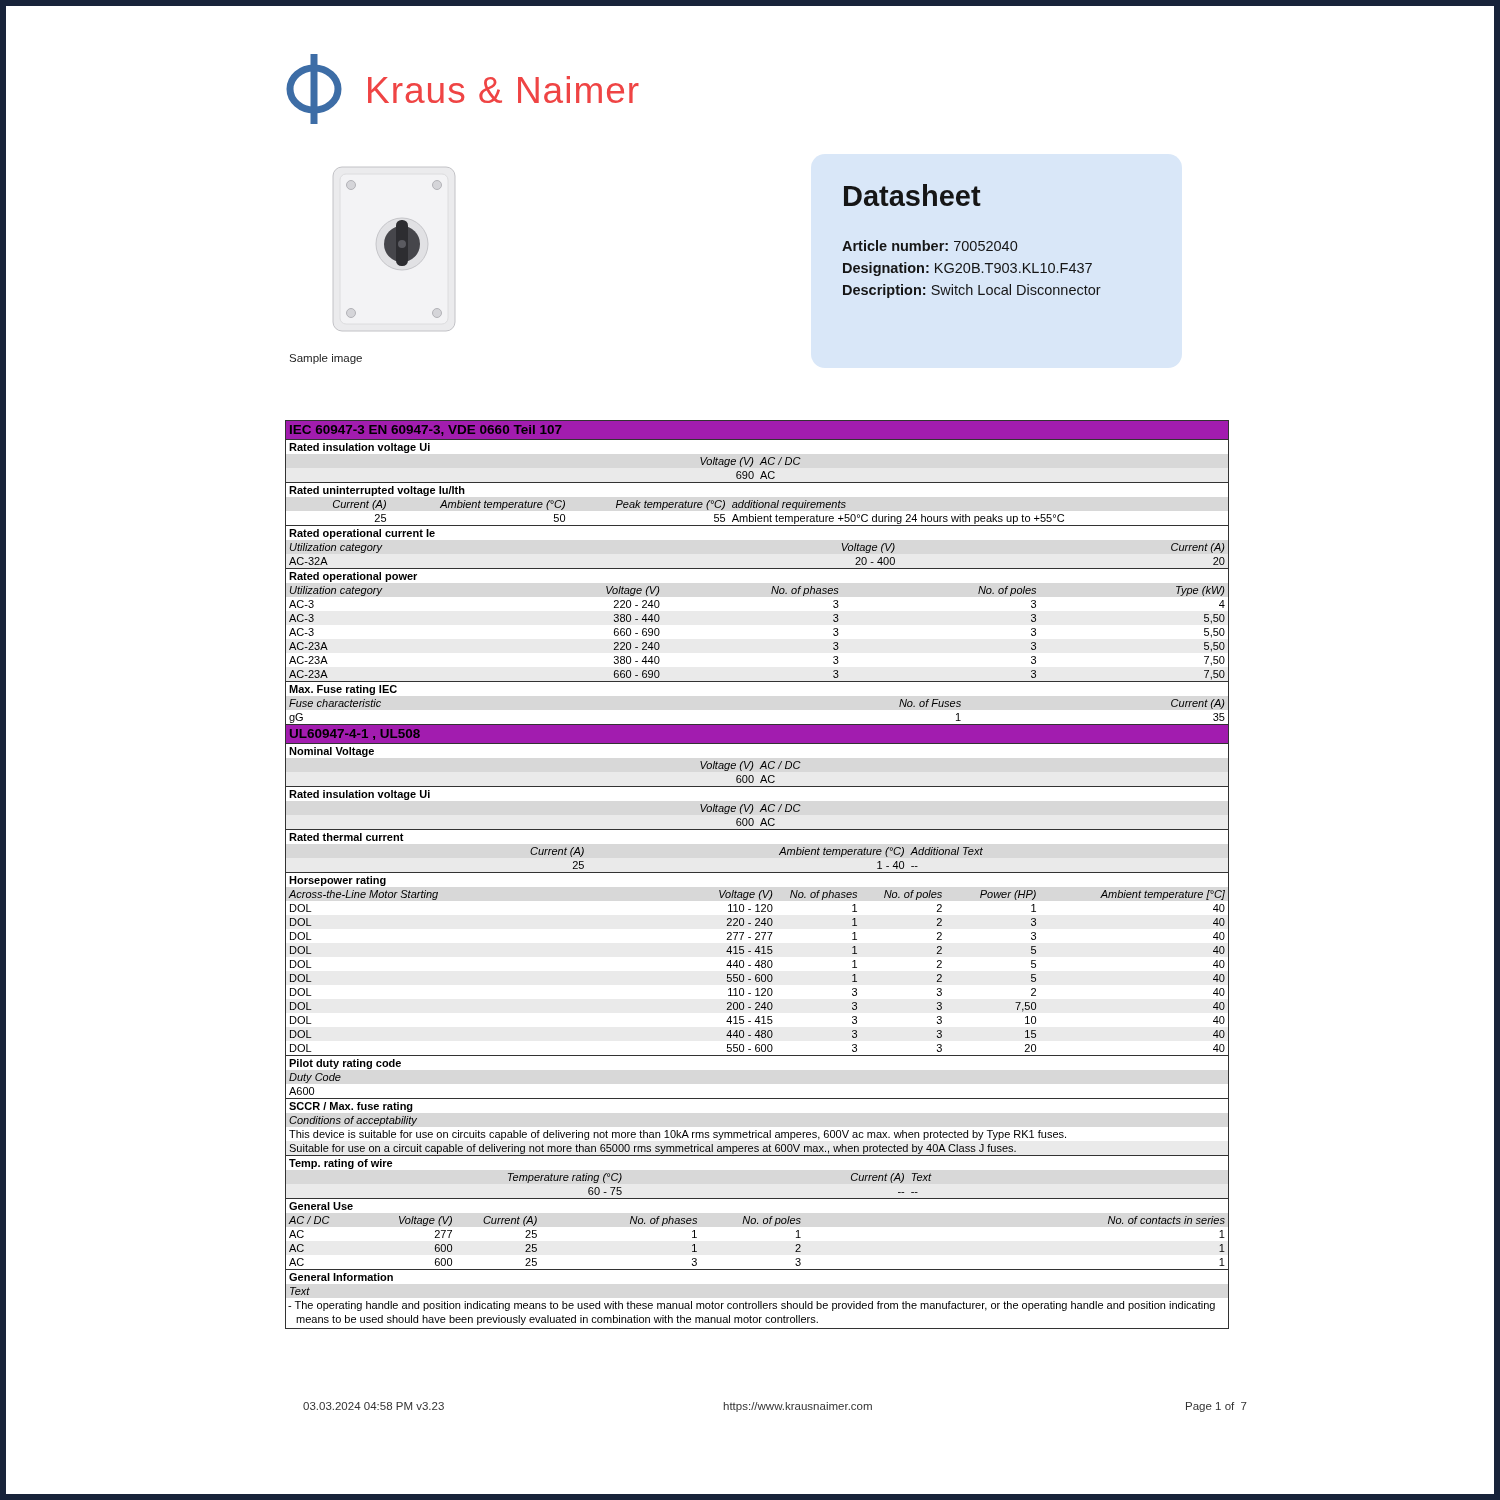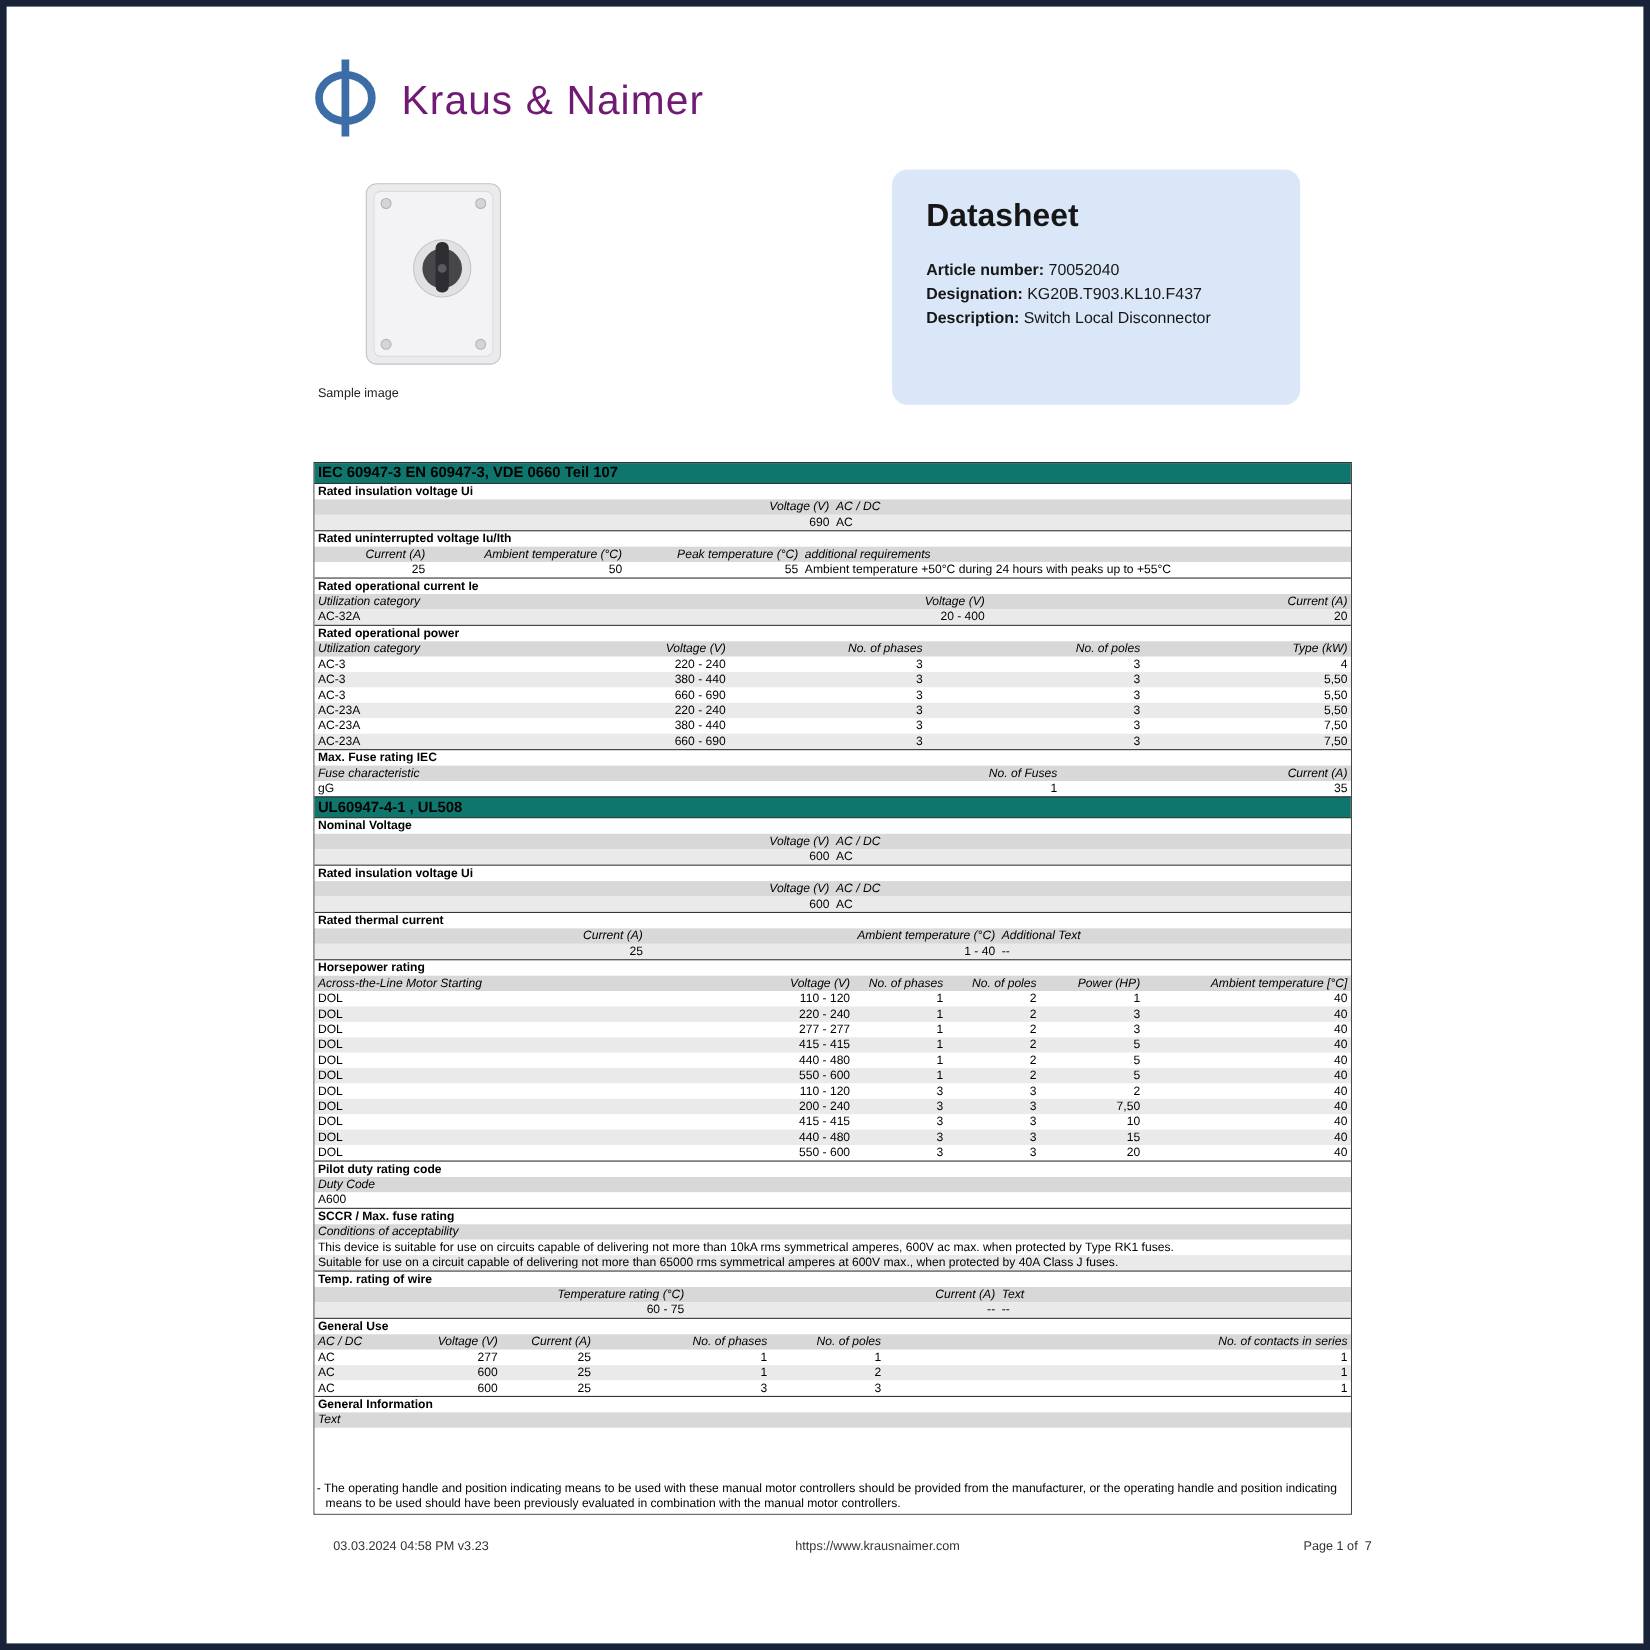--- a/index.html
+++ b/index.html
@@ -10,41 +10,41 @@
     position:relative;
     overflow:hidden;
   }
   .frame {
     position:absolute; inset:0;
     border:6px solid #18233a;
     pointer-events:none; z-index:50;
   }
   
   .brand { position:absolute; left:285px; top:52px; display:flex; align-items:center; gap:22px; }
-  .brand-text { font-size:37px; color:#701a75; letter-spacing:1px; }
+  .brand-text { font-size:37px; color:#ef4444; letter-spacing:1px; }
   
   .product { position:absolute; left:330px; top:162px; width:128px; height:176px; }
   .caption { position:absolute; left:289px; top:352px; font-size:11.5px; color:#222; }
   
   .panel {
     position:absolute; left:811px; top:154px; width:371px; height:214px;
     background:#d9e7f8; border-radius:14px; padding:26px 30px 0 31px;
   }
   .panel-title { font-size:29px; font-weight:bold; color:#161616; margin-bottom:22px; }
   .ds-field { font-size:14.5px; line-height:22px; color:#161616; }
   .ds-field b { font-weight:bold; }
   
   .spec {
     position:absolute; left:285px; top:420px; width:944px;
     border:1px solid #333;
   }
   .sec-main {
     border-top:1px solid #333; border-bottom:1px solid #333;
     font-weight:bold; font-size:13.5px; line-height:18px; min-height:19px;
-    padding:0 3px; background:#0f766e;
+    padding:0 3px; background:#a21caf;
   }
   .sec-main:first-child { border-top:none; }
   .sec-sub {
     border-top:1px solid #333;
     font-weight:bold; font-size:11px; line-height:14px; min-height:14px;
     padding:0 3px; background:#fff;
   }
   .sec-main + .sec-sub { border-top:none; }
   .trow { display:flex; min-height:14px; line-height:14px; font-size:11px; background:#fff; }
   .thead { background:#d8d8d8; font-style:italic; }
@@ -381,21 +381,21 @@
       <span class="tcell a-right" style="width: 9%;">25</span>
       <span class="tcell a-right" style="width: 17%;">3</span>
       <span class="tcell a-right" style="width: 11%;">3</span>
       <span class="tcell a-right" style="width: 45%;">1</span>
     </div>
     <div class="sec-sub">General Information</div>
     <div class="trow thead">
       <span class="tcell a-left" style="width: 100%;">Text</span>
     </div>
     <div class="trow wrap">
-      <span class="tcell a-left" style="width: 100%; margin-top: 48px;">- The operating handle and position indicating means to be used with these manual motor controllers should be provided from the manufacturer, or the operating handle and position indicating means to be used should have been previously evaluated in combination with the manual motor controllers.</span>
+      <span class="tcell a-left" style="width: 100%;">- The operating handle and position indicating means to be used with these manual motor controllers should be provided from the manufacturer, or the operating handle and position indicating means to be used should have been previously evaluated in combination with the manual motor controllers.</span>
     </div>
   </div>
 
 <div class="footer">
   <span class="f-left">03.03.2024 04:58 PM v3.23</span>
   <span class="f-center">https://www.krausnaimer.com</span>
   <span class="f-right">Page 1 of  7</span>
 </div>
 
 </body></html>

